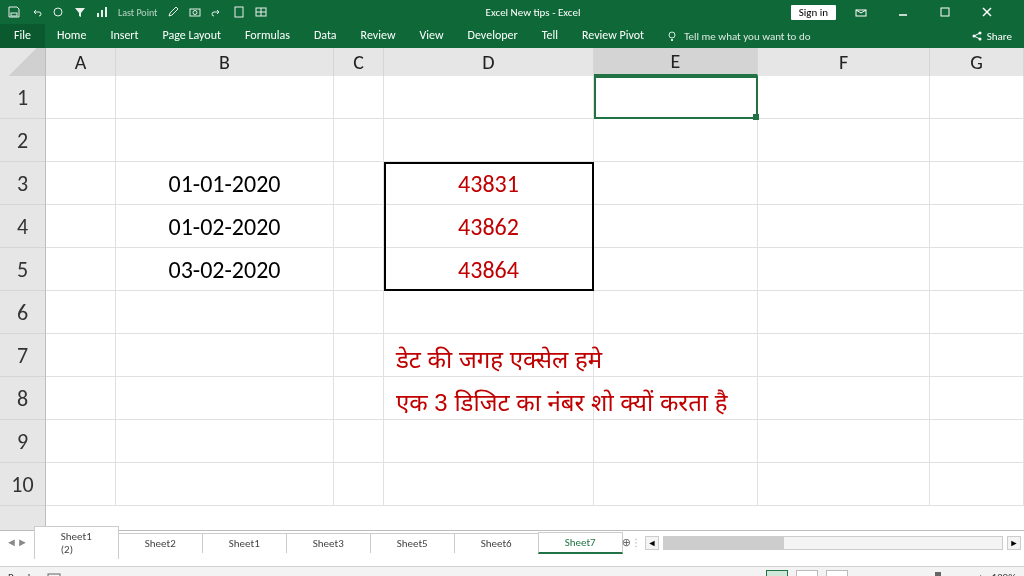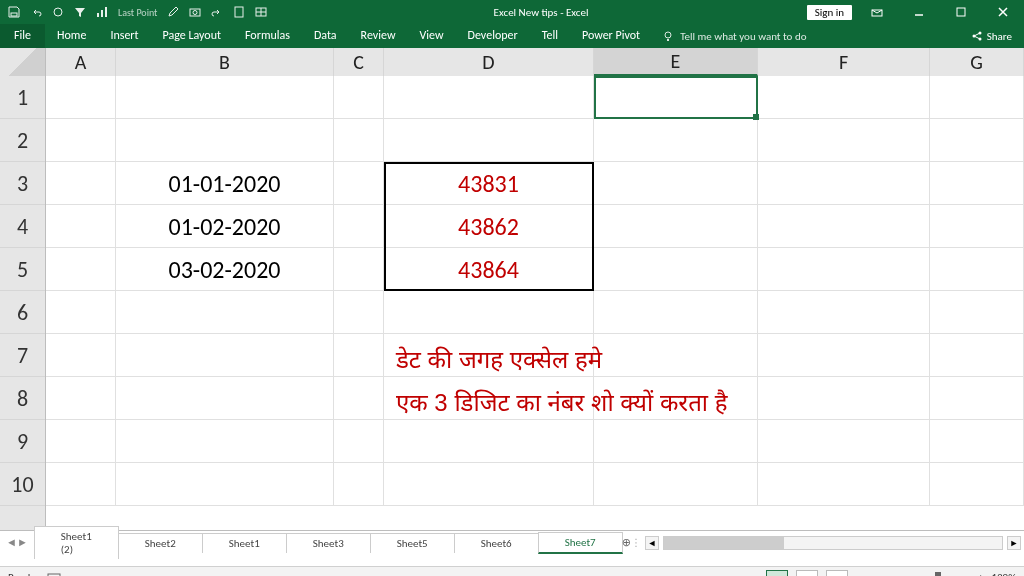--- a/index.html
+++ b/index.html
@@ -1,21 +1,21 @@
 <!DOCTYPE html>
 <html><head>
 <meta charset="utf-8">
 <style>
 * { margin: 0; padding: 0; box-sizing: border-box; font-family: "Segoe UI", Calibri, sans-serif; }
 html, body { width: 1024px; height: 576px; overflow: hidden; background: #fff; }
 .titlebar { height: 24px; background: #0e6837; display: flex; align-items: center; color: #fff; font-size: 11px; }
 .qat { display: flex; gap: 10px; padding: 0 8px; align-items: center; }
 .qat .ico { width: 12px; height: 12px; display: inline-flex; align-items: center; justify-content: center; opacity: .9; }
 .titlebar .center { flex: 1; text-align: center; }
-.titlebar .right { display: flex; align-items: center; gap: 8px; padding-right: 4px; }
+.titlebar .right { display: flex; align-items: center; gap: 8px; padding-right: 20px; }
 .signin { background: #fff; color: #000; padding: 1px 8px; font-size: 11px; border-radius: 1px; }
 .winbtn { width: 34px; height: 24px; display: flex; align-items: center; justify-content: center; }
 .ribbon { height: 24px; background: #0e6837; display: flex; color: #fff; font-size: 12px; }
 .ribbon .tabs { display: flex; }
 .ribbon .tab { padding: 4px 12px; cursor: default; }
 .ribbon .tab.file { background: #0b5a2f; padding: 4px 14px; }
 .ribbon .tellme { margin-left: 10px; display: flex; align-items: center; gap: 6px; opacity: .85; font-size: 11px; }
 .ribbon .share { margin-left: auto; padding: 4px 12px; display: flex; align-items: center; gap: 4px; font-size: 11px; }
 .grid { height: 482px; display: flex; flex-direction: column; background: #fff; }
 .colhdr { display: flex; height: 28px; background: #e6e6e6; border-bottom: 1px solid #bdbdbd; }
@@ -148,21 +148,21 @@
     <div class="tab file">File</div>
     <div class="tab">Home</div>
     <div class="tab">Insert</div>
     <div class="tab">Page Layout</div>
     <div class="tab">Formulas</div>
     <div class="tab">Data</div>
     <div class="tab">Review</div>
     <div class="tab">View</div>
     <div class="tab">Developer</div>
     <div class="tab">Tell</div>
-    <div class="tab">Power Pivot</div>
+    <div class="tab">Review Pivot</div>
   </div>
   <div class="tellme">
     <span>
         <svg width="12" height="12">
           <circle cx="6" cy="5" r="3" fill="none" stroke="#fff"></circle>
           <path d="M5 9h2v2H5z" fill="#fff"></path>
         </svg>
       </span>
     <span>Tell me what you want to do</span>
   </div>

